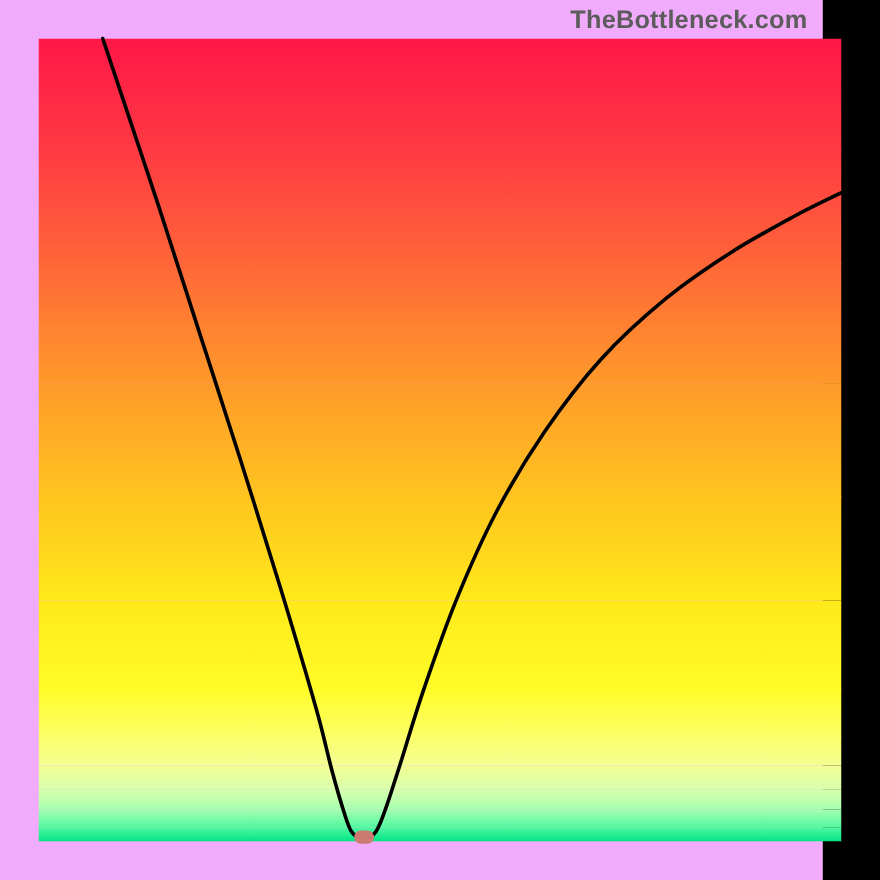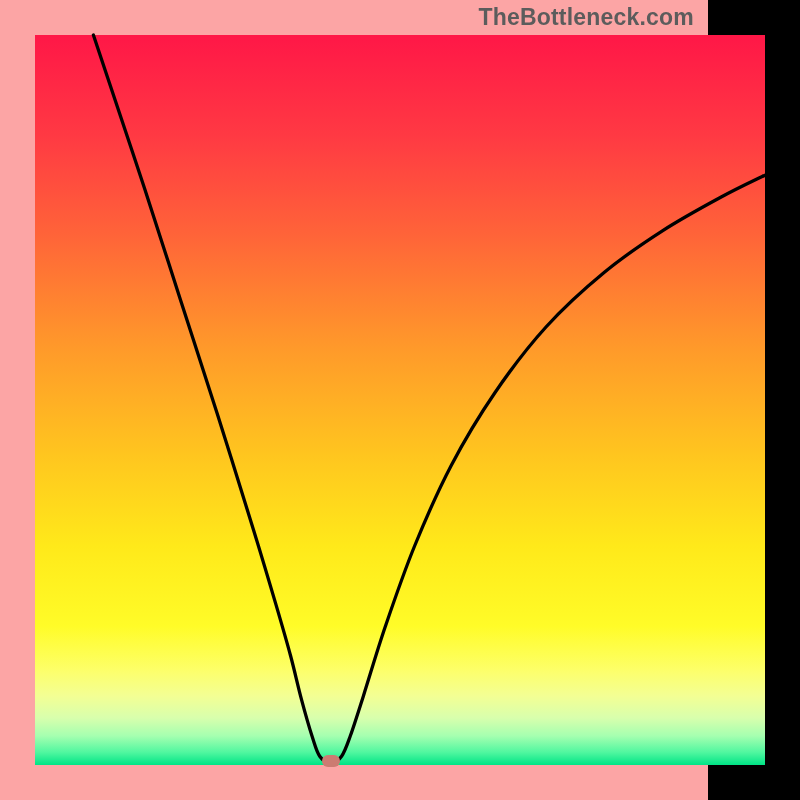--- a/index.html
+++ b/index.html
@@ -11,21 +11,22 @@
     overflow: hidden;
     font-family: Arial, Helvetica, sans-serif;
   }
 
   .frame {
     position: absolute;
     left: 0;
     top: 0;
     width: 708px;
     height: 800px;
-    background: #fca5a5;
+    background: #f0abfc;
+    padding-left: 40px;
   }
 
   .watermark {
     position: absolute;
     top: 4px;
     right: 14px;
     color: #5c5c5c;
     font-size: 23px;
     font-weight: 600;
     letter-spacing: 0.2px;

